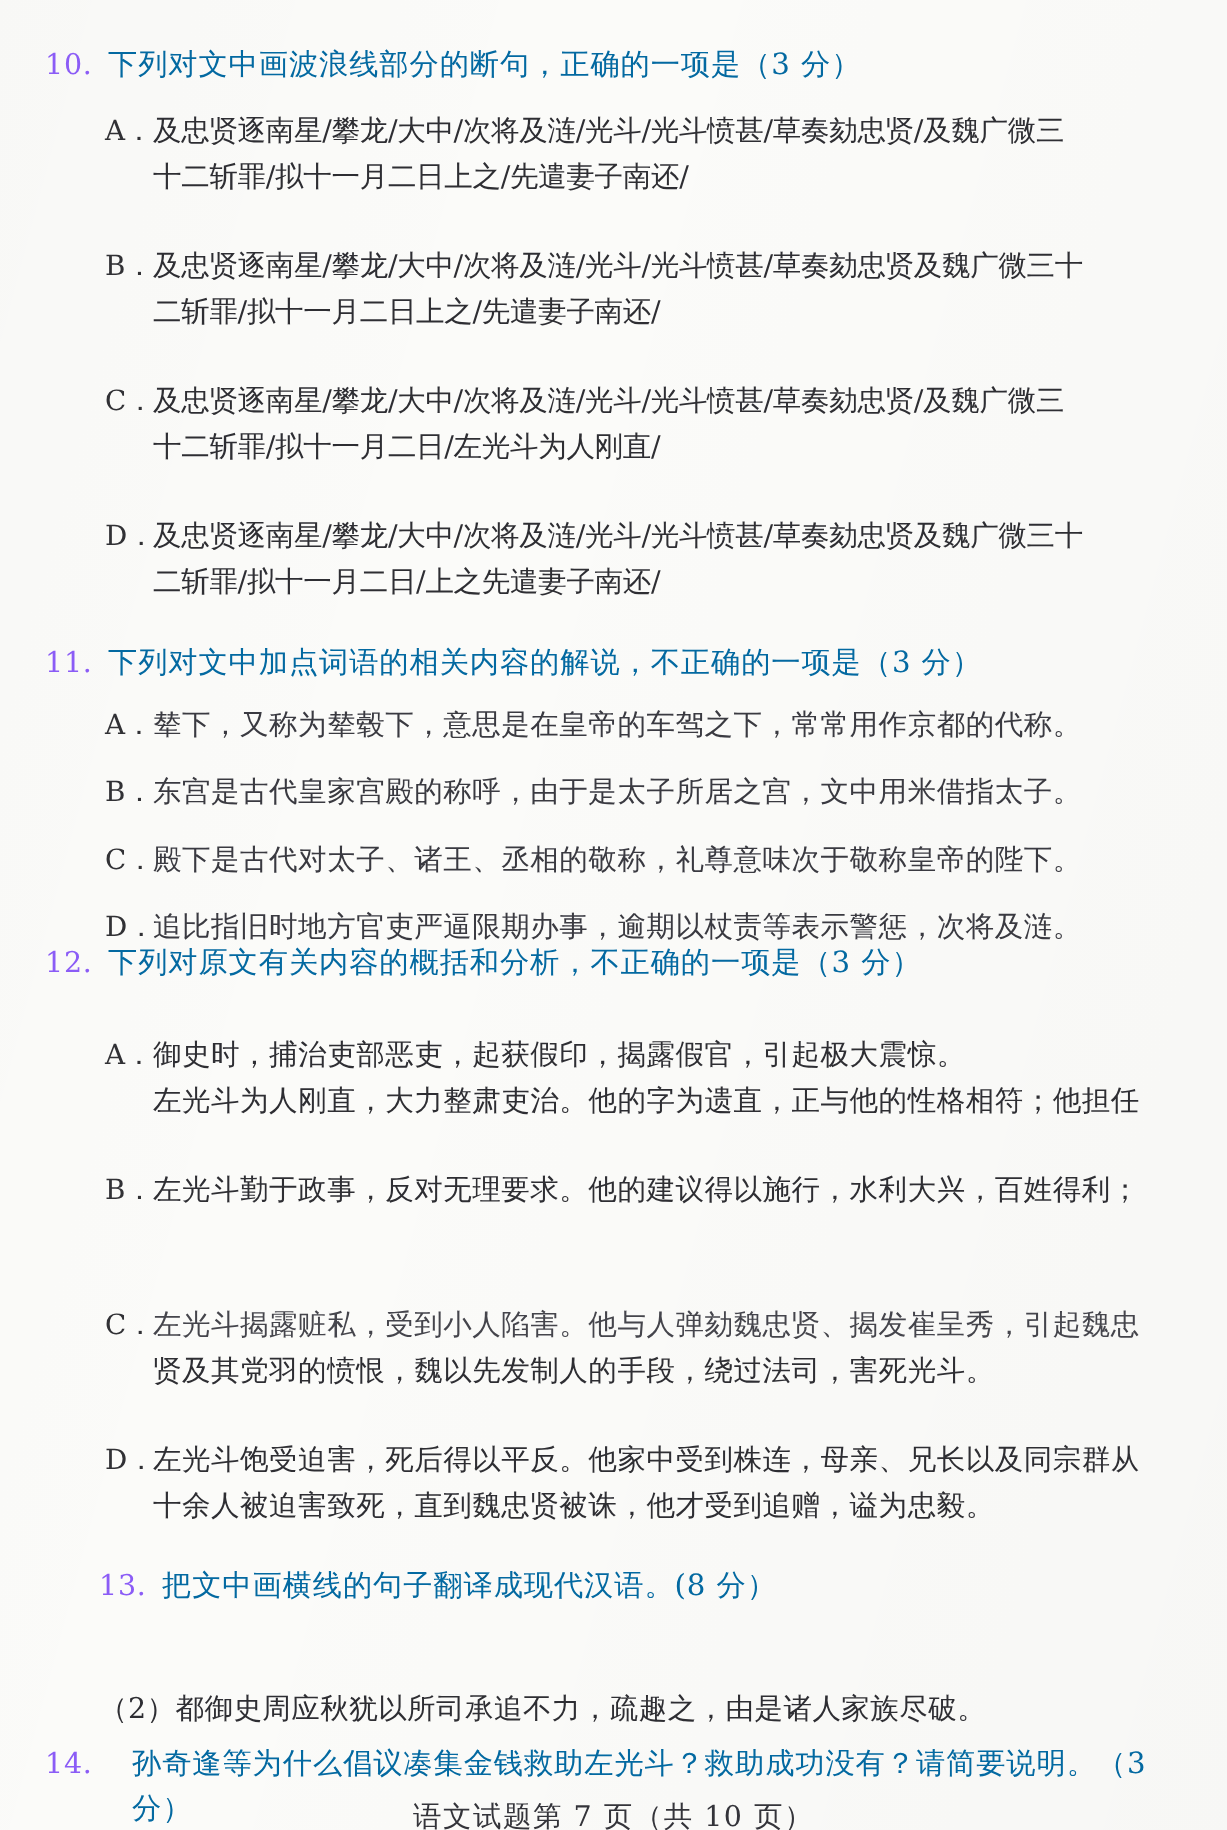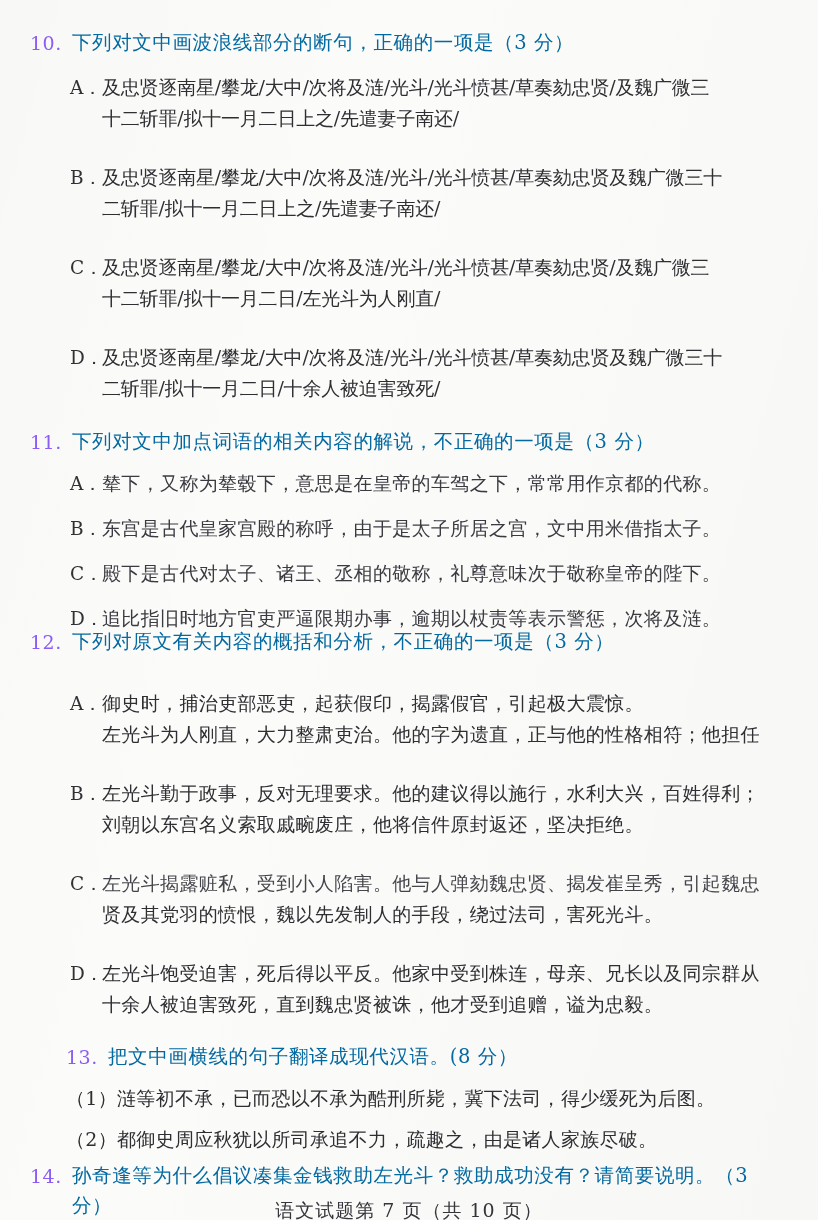--- a/index.html
+++ b/index.html
@@ -142,21 +142,21 @@
     <div class="opt-body dense">
       <span class="l2">及忠贤逐南星/攀龙/大中/次将及涟/光斗/光斗愤甚/草奏劾忠贤/及魏广微三</span>
       <span class="l2">十二斩罪/拟十一月二日/左光斗为人刚直/</span>
     </div>
   </div>
 
   <div class="opt" style="top:342px;">
     <div class="opt-letter">D．</div>
     <div class="opt-body dense">
       <span class="l2">及忠贤逐南星/攀龙/大中/次将及涟/光斗/光斗愤甚/草奏劾忠贤及魏广微三十</span>
-      <span class="l2">二斩罪/拟十一月二日/十余人被迫害致死/</span>
+      <span class="l2">二斩罪/拟十一月二日/上之先遣妻子南还/</span>
     </div>
   </div>
 
   <div class="q" style="top:427px;">
     <div class="q-num">11.</div>
     <div class="q-text">下列对文中加点词语的相关内容的解说，不正确的一项是（3 分）</div>
   </div>
 
   <div class="opt" style="top:468px;">
     <div class="opt-letter">A．</div>
@@ -188,21 +188,20 @@
     <div class="opt-body">
       <span class="l2">御史时，捕治吏部恶吏，起获假印，揭露假官，引起极大震惊。</span>
       <span class="l2">左光斗为人刚直，大力整肃吏治。他的字为遗直，正与他的性格相符；他担任</span>
     </div>
   </div>
 
   <div class="opt" style="top:778px;">
     <div class="opt-letter">B．</div>
     <div class="opt-body">
       <span class="l2">左光斗勤于政事，反对无理要求。他的建议得以施行，水利大兴，百姓得利；</span>
-      <span class="l2">刘朝以东宫名义索取戚畹废庄，他将信件原封返还，坚决拒绝。</span>
     </div>
   </div>
 
   <div class="opt" style="top:868px;">
     <div class="opt-letter">C．</div>
     <div class="opt-body">
       <span class="l2 softer">左光斗揭露赃私，受到小人陷害。他与人弹劾魏忠贤、揭发崔呈秀，引起魏忠</span>
       <span class="l2">贤及其党羽的愤恨，魏以先发制人的手段，绕过法司，害死光斗。</span>
     </div>
   </div>
@@ -213,23 +212,22 @@
       <span class="l2">左光斗饱受迫害，死后得以平反。他家中受到株连，母亲、兄长以及同宗群从</span>
       <span class="l2">十余人被迫害致死，直到魏忠贤被诛，他才受到追赠，谥为忠毅。</span>
     </div>
   </div>
 
   <div class="q" style="top:1042px;margin-left:36px;">
     <div class="q-num">13.</div>
     <div class="q-text">把文中画横线的句子翻译成现代汉语。(8 分）</div>
   </div>
 
-  <div class="sub" style="top:1083px;">（1）涟等初不承，已而恐以不承为酷刑所毙，冀下法司，得少缓死为后图。</div>
   <div class="sub" style="top:1124px;">（2）都御史周应秋犹以所司承追不力，疏趣之，由是诸人家族尽破。</div>
 
-  <div class="q" style="top:1161px;">
+  <div class="q" style="top:1161px;gap:16px;">
     <div class="q-num">14.</div>
     <div class="q-text">孙奇逢等为什么倡议凑集金钱救助左光斗？救助成功没有？请简要说明。（3 分）</div>
   </div>
 
   <div class="footer" style="top:1198px;">语文试题第 7 页（共 10 页）</div>
 
 </div>
 
 </body></html>

